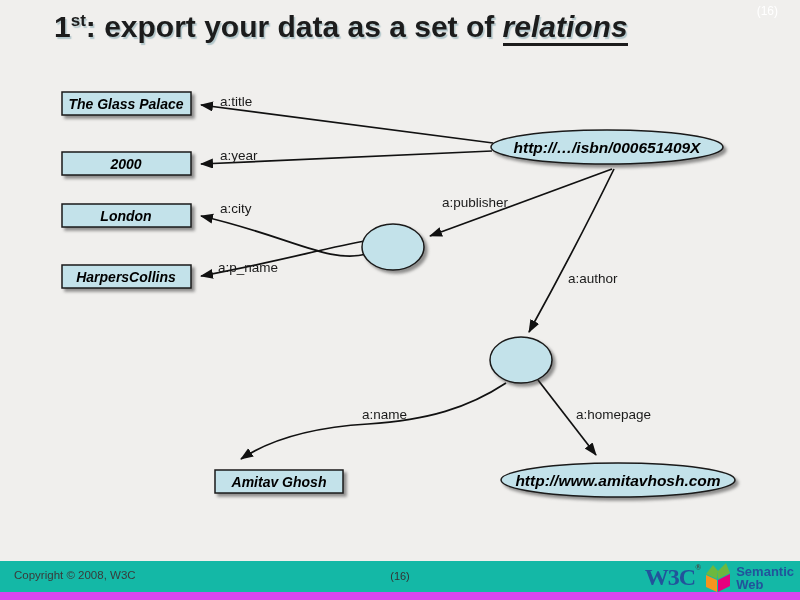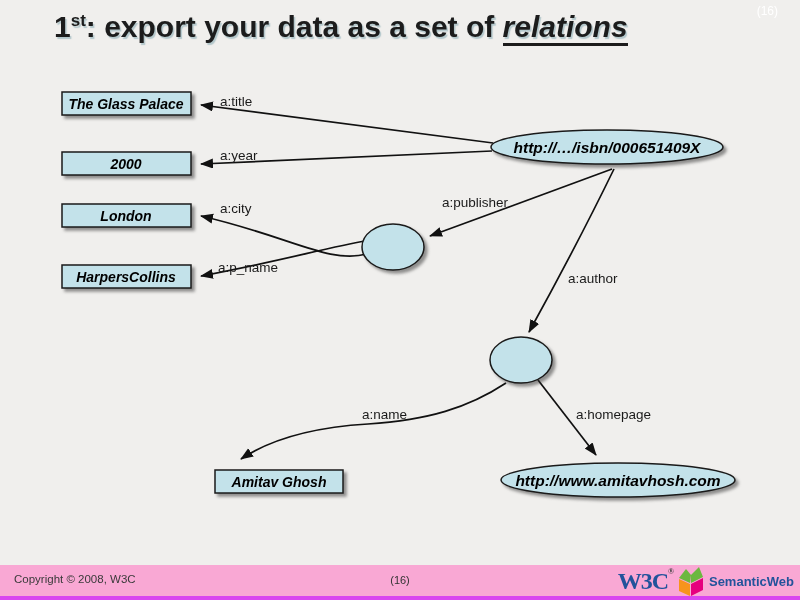--- a/index.html
+++ b/index.html
@@ -36,37 +36,37 @@
   }
   .node-label{
     font-family:"Liberation Sans", sans-serif;
     font-size:14px;font-weight:bold;font-style:italic;fill:#000;
     text-anchor:middle;
   }
   .uri-label{font-size:15.5px;}
   
   .footer{
     position:absolute;left:0;right:0;bottom:0;height:31px;
-    background:#f9a8d4;border-bottom:4px solid #d946ef;
+    background:#14b8a6;border-bottom:8px solid #d946ef;
   }
   .footer .copyright{
     position:absolute;left:14px;top:8px;
     font-size:11.5px;color:#3a3a3a;
   }
   .footer .page-num{
     position:absolute;left:0;right:0;top:9px;text-align:center;
     font-size:11px;color:#333;
   }
   .logo-group{position:absolute;right:6px;top:1px;display:flex;align-items:center;gap:3px;}
   .w3c-text{
     font-size:24px;font-weight:bold;color:#22539b;
     font-family:"Liberation Serif", serif;letter-spacing:-1px;line-height:29px;
   }
   .w3c-reg{font-size:8px;color:#444;vertical-align:top;line-height:10px;}
-  .sw-text{display:flex;flex-direction:row;justify-content:center;}
+  .sw-text{display:flex;flex-direction:column;justify-content:center;}
   .sw-text span{
     font-size:13px;font-weight:bold;color:#22539b;line-height:13px;
     font-family:"Liberation Sans", sans-serif;
   }
 </style>
 </head>
 <body>
 
 <div class="slide">
 

